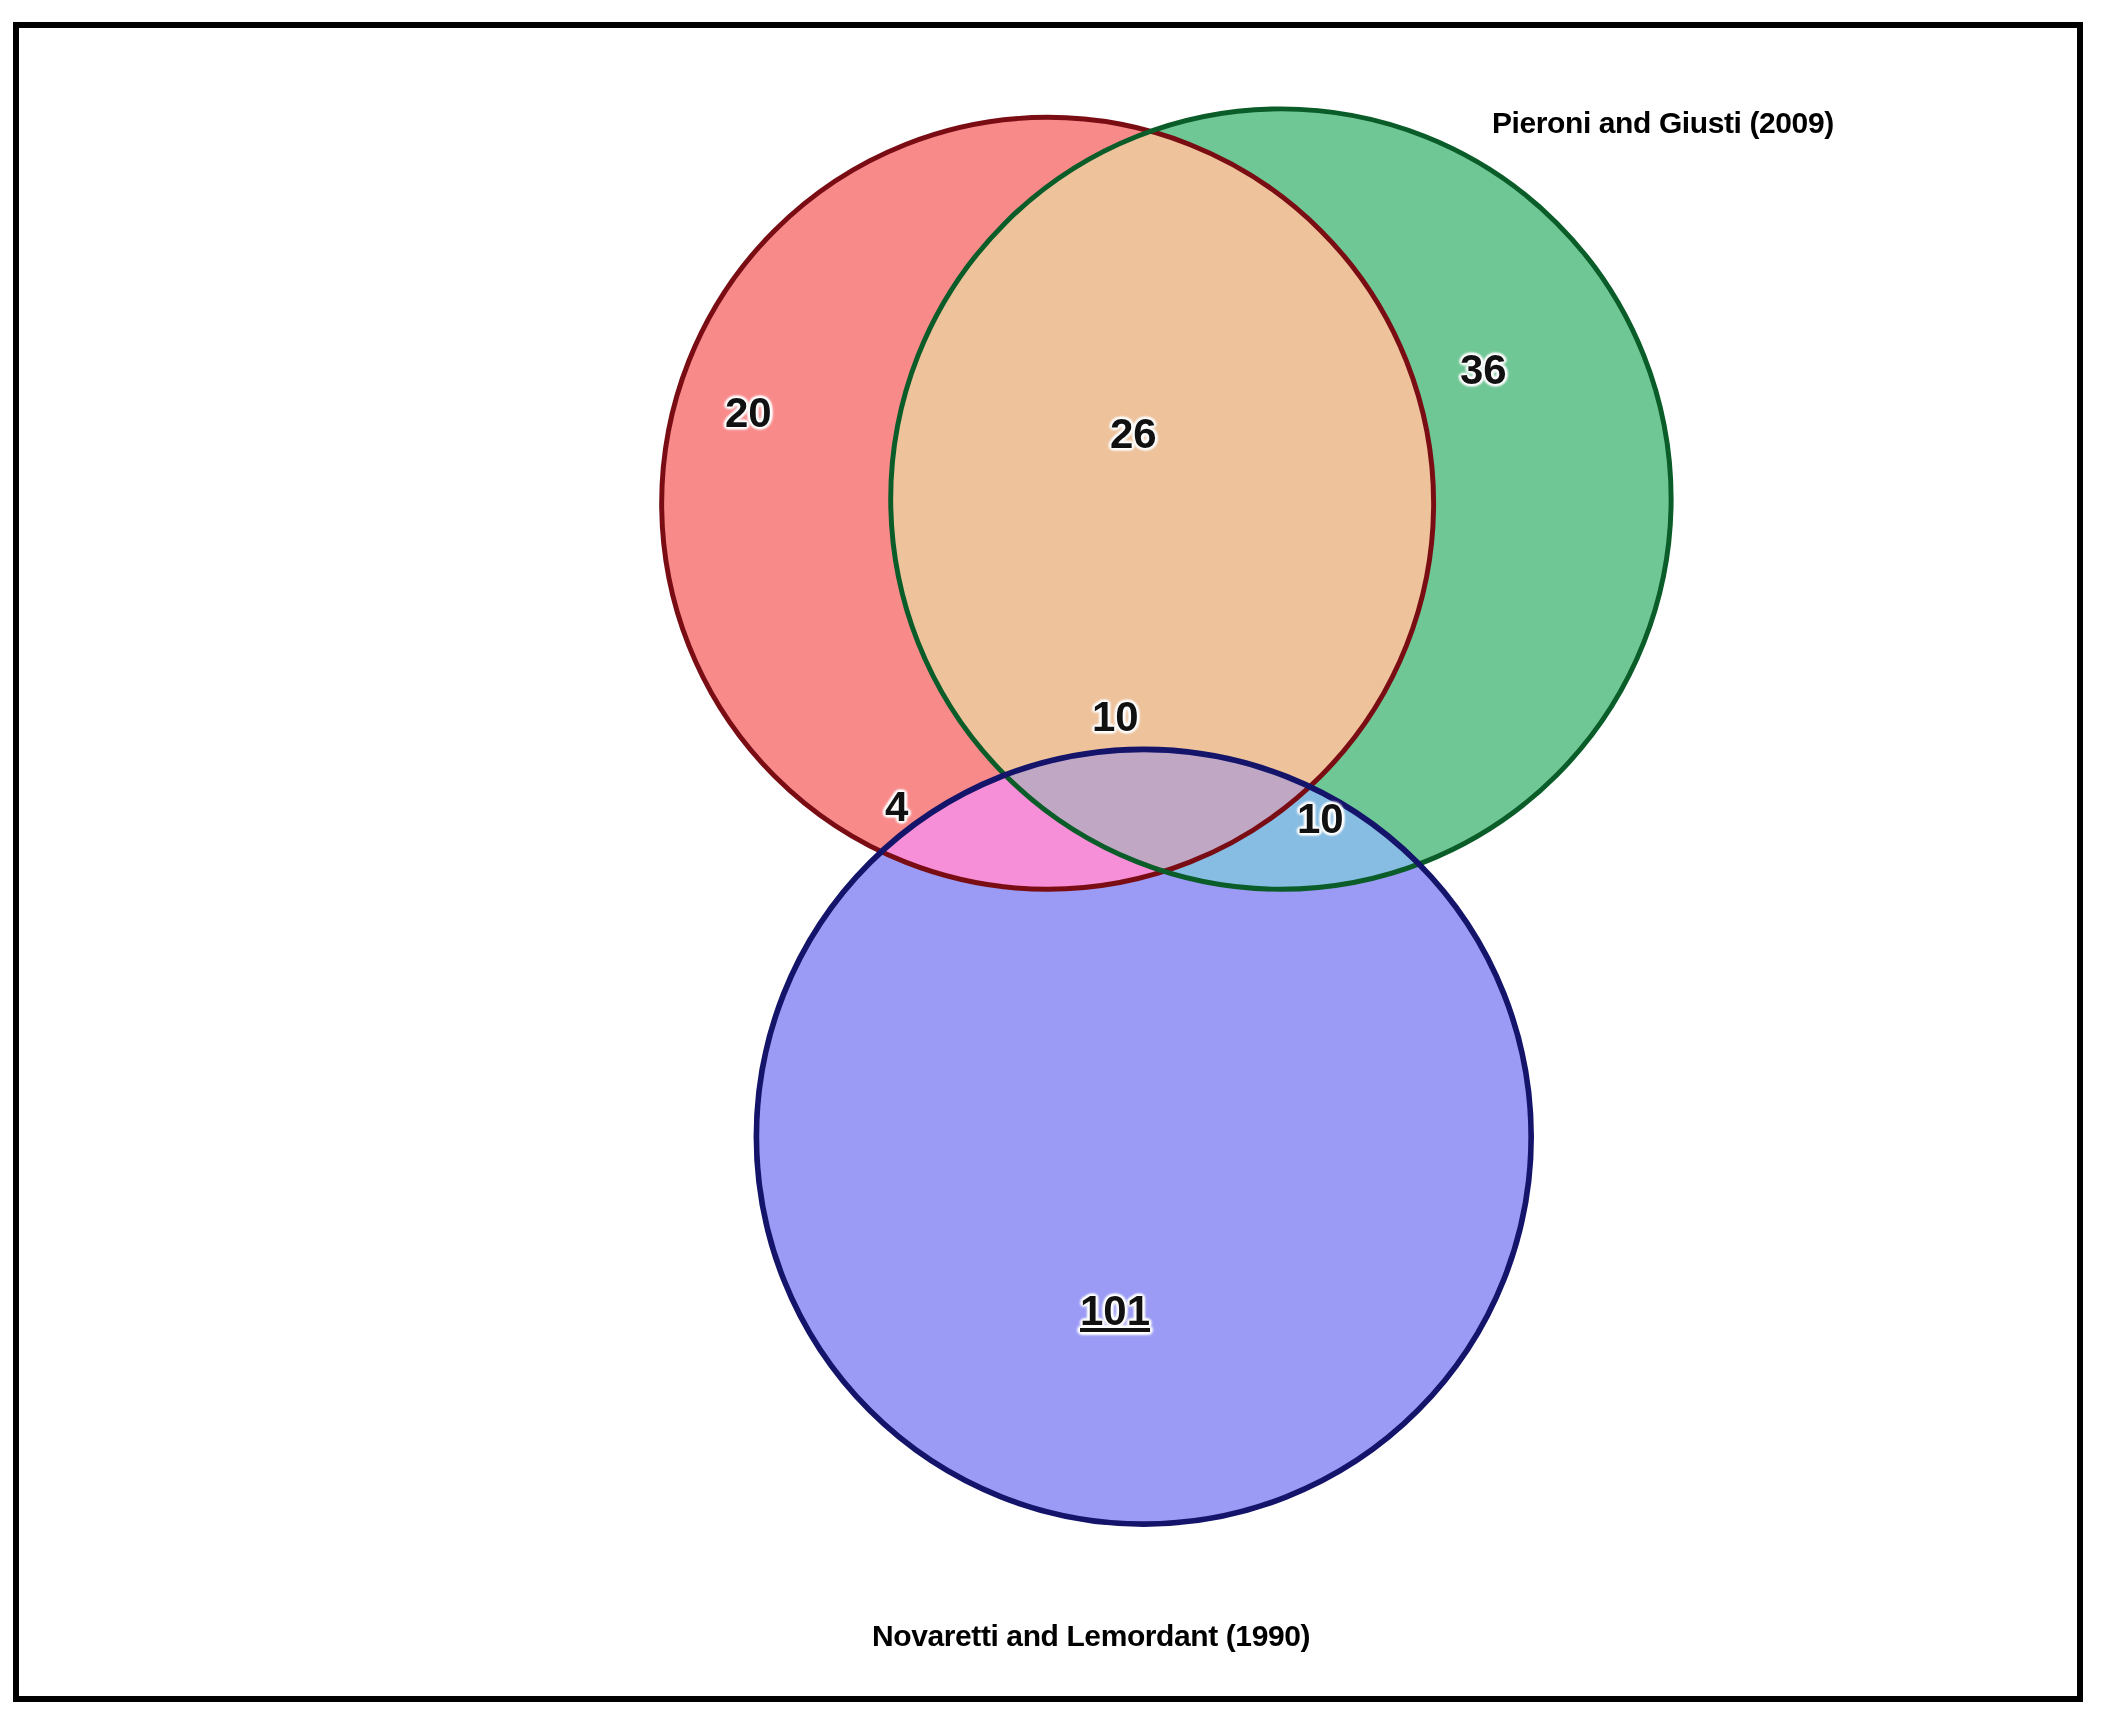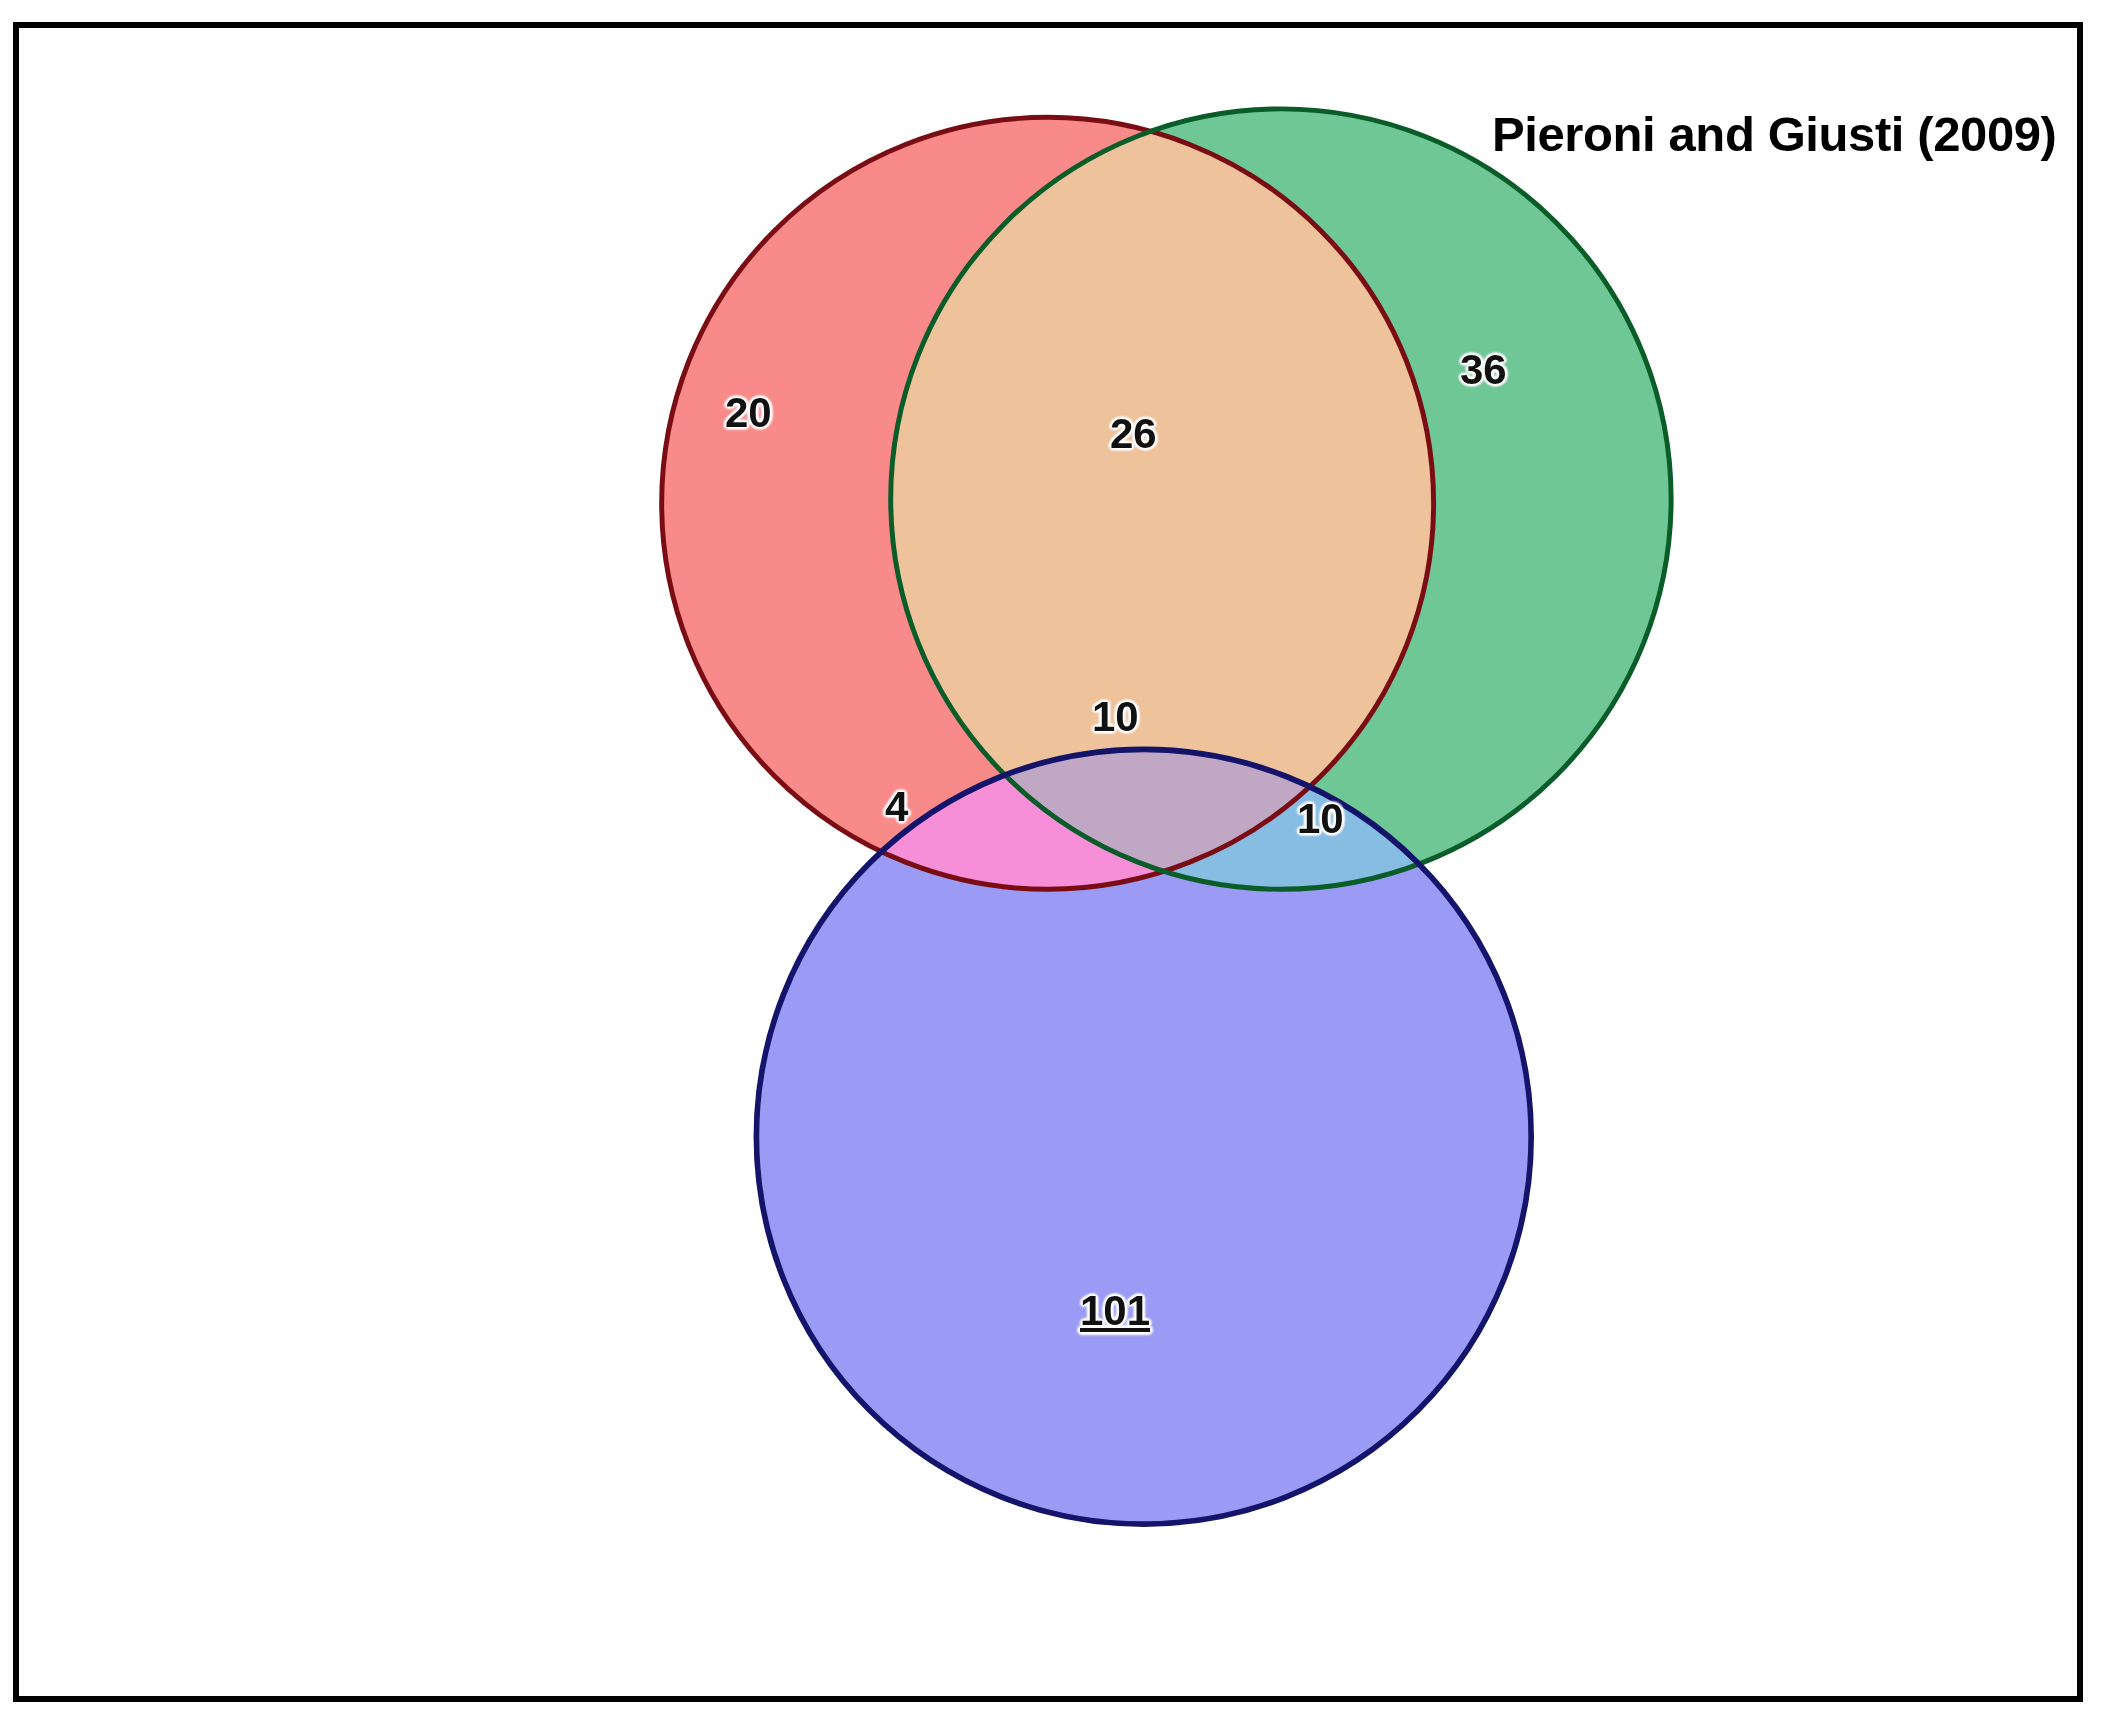--- a/index.html
+++ b/index.html
@@ -33,21 +33,21 @@
     position: absolute;
     left: 0;
     top: 0;
     width: 2108px;
     height: 1734px;
   }
   .set-label {
     position: absolute;
     font-family: "Liberation Sans", sans-serif;
     font-weight: bold;
-    font-size: 49px;
+    font-size: 30px;
     color: #000000;
     white-space: nowrap;
     letter-spacing: -0.4px;
   }
   #label-current-study {
     left: 353px;
     top: 159px;
   }
   #label-pieroni {
     left: 1492px;
@@ -120,20 +120,21 @@
     </g>
 
     <circle cx="1482" cy="712" r="546" fill="none" stroke="#7a0d14" stroke-width="7"></circle>
     <circle cx="1812" cy="706" r="552" fill="none" stroke="#0a5c28" stroke-width="7"></circle>
     <circle cx="1618" cy="1608" r="548" fill="none" stroke="#14146b" stroke-width="8"></circle>
   </svg>
 
 
   <div class="set-label" id="label-pieroni">Pieroni and Giusti (2009)</div>
 
+  <div class="set-label" id="label-novaretti">Novaretti and Lemordant (1990)</div>
 
   <div class="region-count" id="count-a-only">20</div>
 
   <div class="region-count" id="count-ab">26</div>
 
   <div class="region-count" id="count-b-only">36</div>
 
   <div class="region-count" id="count-ac">4</div>
 
   <div class="region-count" id="count-abc">10</div>

